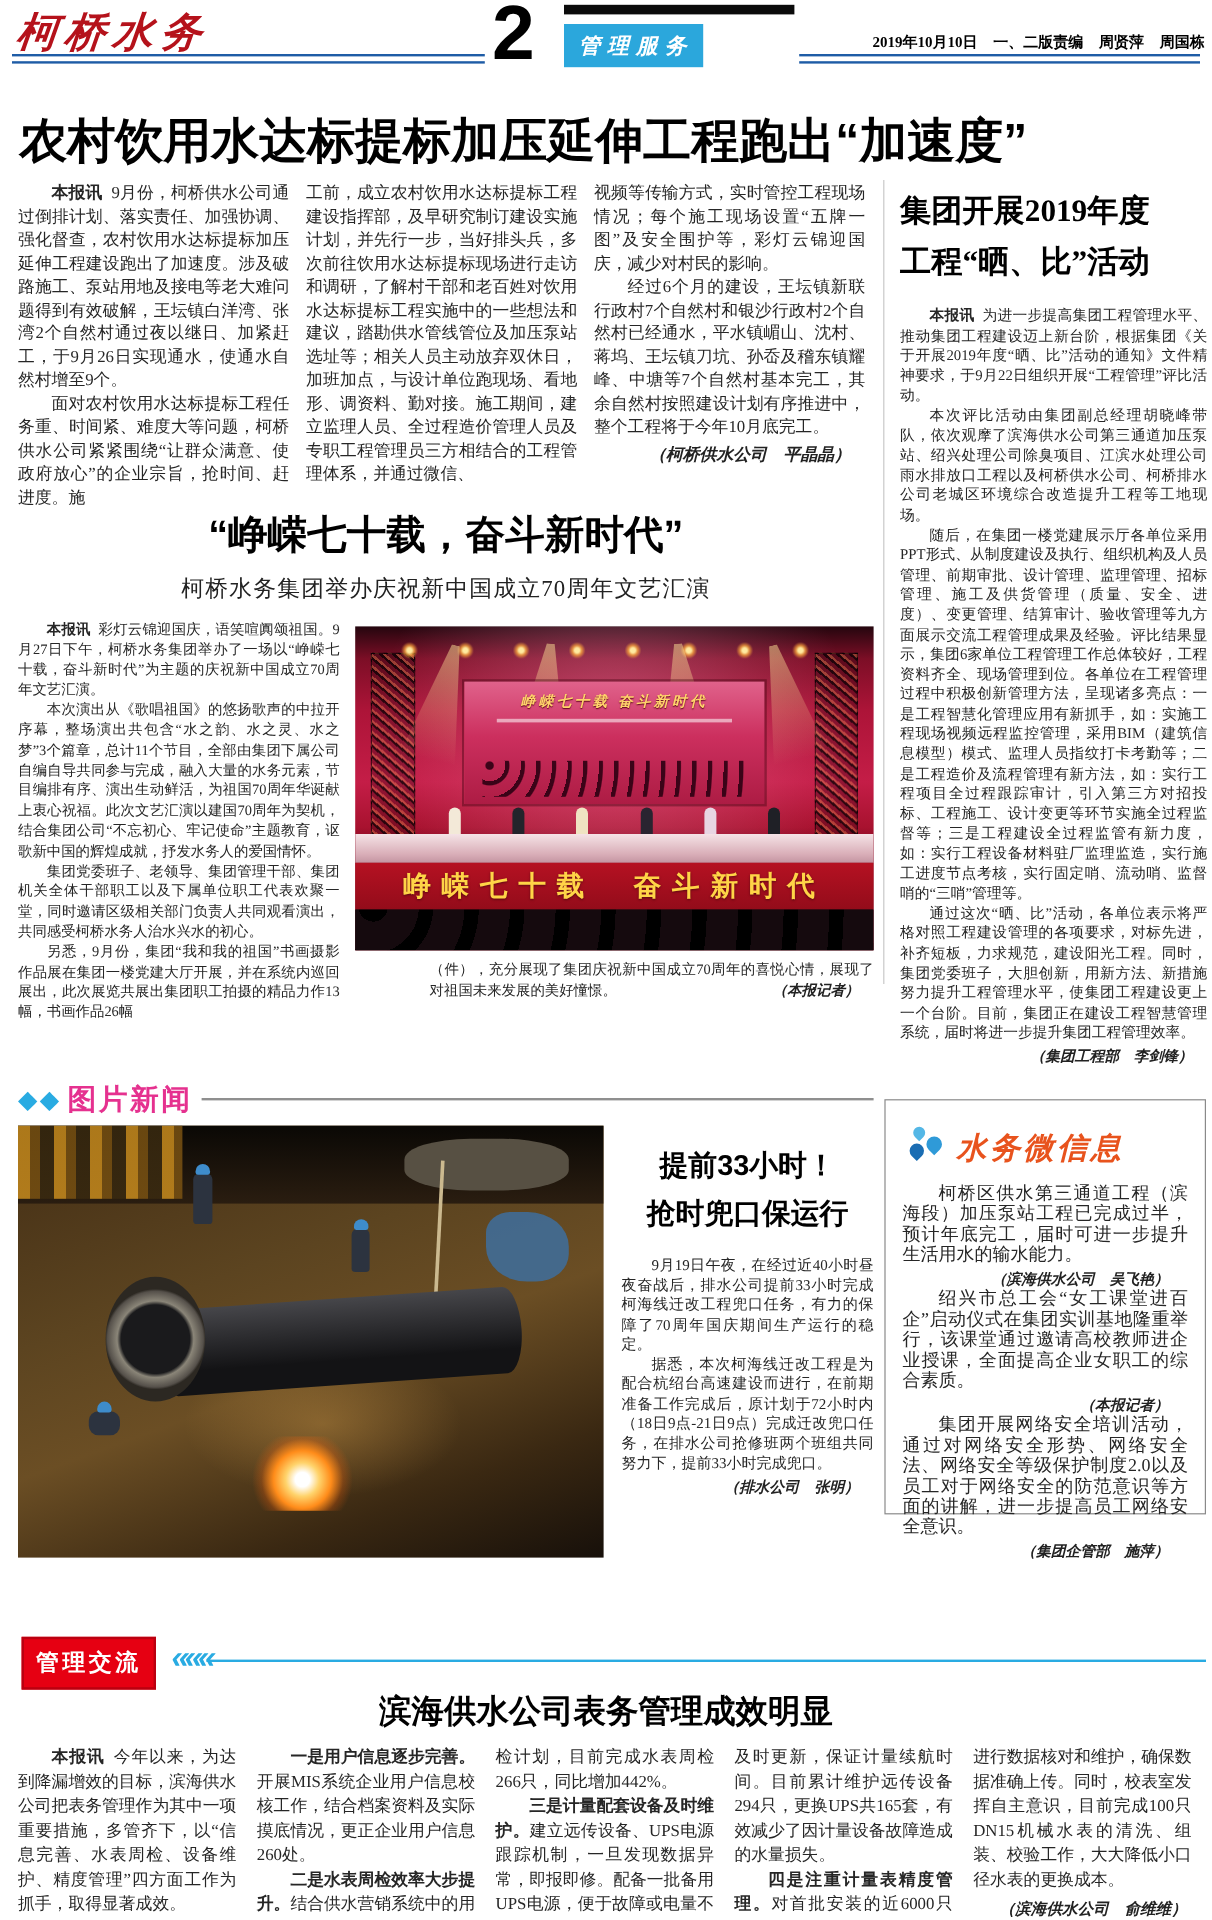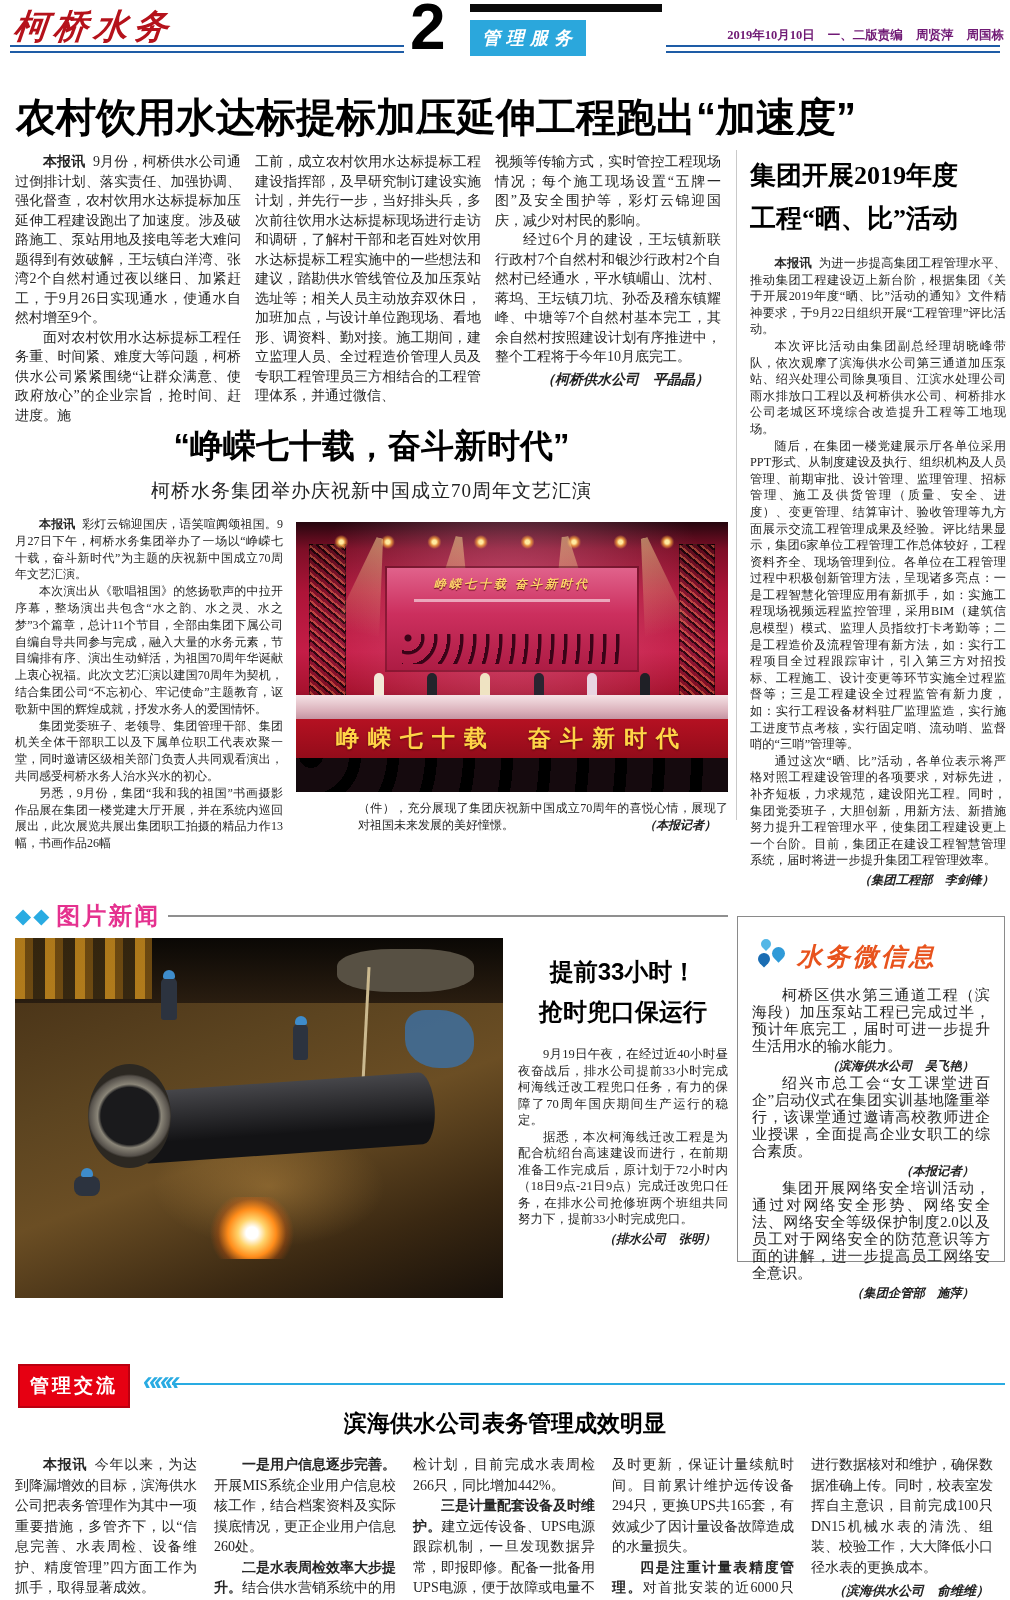--- a/index.html
+++ b/index.html
@@ -18,21 +18,21 @@
   .hrule{left:10px;top:45px;width:990px;height:8px;border-top:2px solid #1e5ca6;
          border-bottom:2px solid #1e5ca6;box-sizing:border-box;z-index:1;}
   .center-head{left:404px;top:0;width:262px;height:74px;background:#fff;z-index:3;}
   .pageno{position:absolute;left:6px;top:-10px;font-family:"Liberation Sans",sans-serif;
           font-weight:900;font-size:64px;color:#000;}
   .blackbar{position:absolute;left:66px;top:4px;width:192px;height:8px;background:#0b0b0b;}
   .secbox{position:absolute;left:66px;top:20px;background:#2ba7dc;color:#fff;
           font-family:"Liberation Sans",sans-serif;font-weight:700;font-size:18px;
           letter-spacing:6px;padding:6px 8px 6px 12px;}
   .dateline{left:640px;top:27px;width:364px;text-align:right;font-weight:700;font-size:12.5px;
-            color:#701a75;z-index:2;white-space:nowrap;}
+            color:#000000;z-index:2;white-space:nowrap;}
   .dateline span{margin-left:10px;}
 
   
   .h1{left:16px;top:90px;width:712px;font-family:"Liberation Sans",sans-serif;font-weight:900;
       font-size:40px;color:#000;white-space:nowrap;}
   .a1col{top:152px;width:226px;}
   .a1col .bodyp{font-size:14px;line-height:19.5px;}
   .vdiv{left:736px;top:150px;width:1px;height:670px;background:#c9c9c9;}
 
   
@@ -135,21 +135,21 @@
   .wx .byl{padding-right:16px;font-size:12.3px;}
 
   
   .mglabel{left:18px;top:1364px;background:#e60012;border:2px solid #bb0010;color:#fff;
            font-family:"Liberation Sans",sans-serif;font-weight:700;font-size:19px;letter-spacing:3px;
            padding:7px 10px;z-index:2;}
   .mgchev{left:143px;top:1366px;color:#29abe2;font-family:"Liberation Sans",sans-serif;font-weight:700;
           font-size:27px;letter-spacing:-4px;font-style:italic;}
   .mgline{left:172px;top:1383px;width:833px;height:2px;background:#29abe2;}
   .mghead{left:0;top:1408px;width:1010px;text-align:center;font-family:"Liberation Sans",sans-serif;
-          font-weight:700;font-size:23px;color:#000;}
+          font-weight:700;font-size:27px;color:#000;}
   .mgc{top:1455px;width:182px;}
   .mgc .bodyp{font-size:14px;line-height:20.5px;}
   .mgc .byl{font-size:13px;padding-right:4px;}
   .bold{font-weight:700;}
 </style>
 </head>
 <body>
 
 <div class="page">
 

